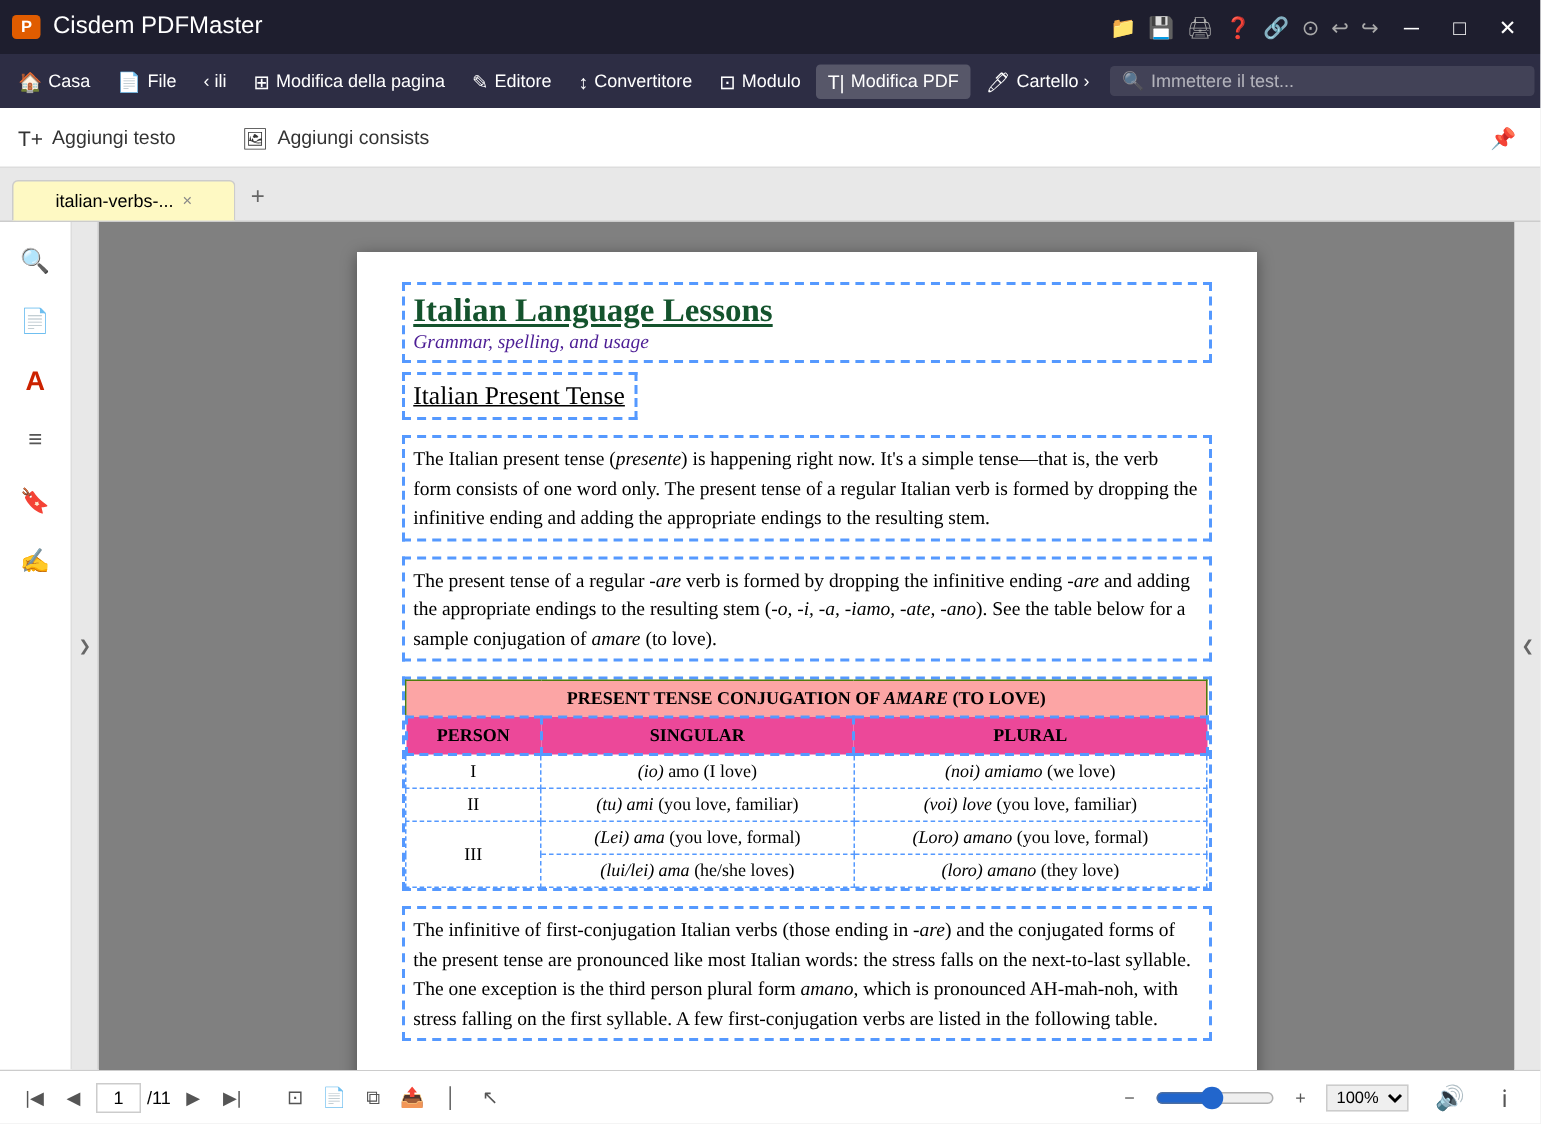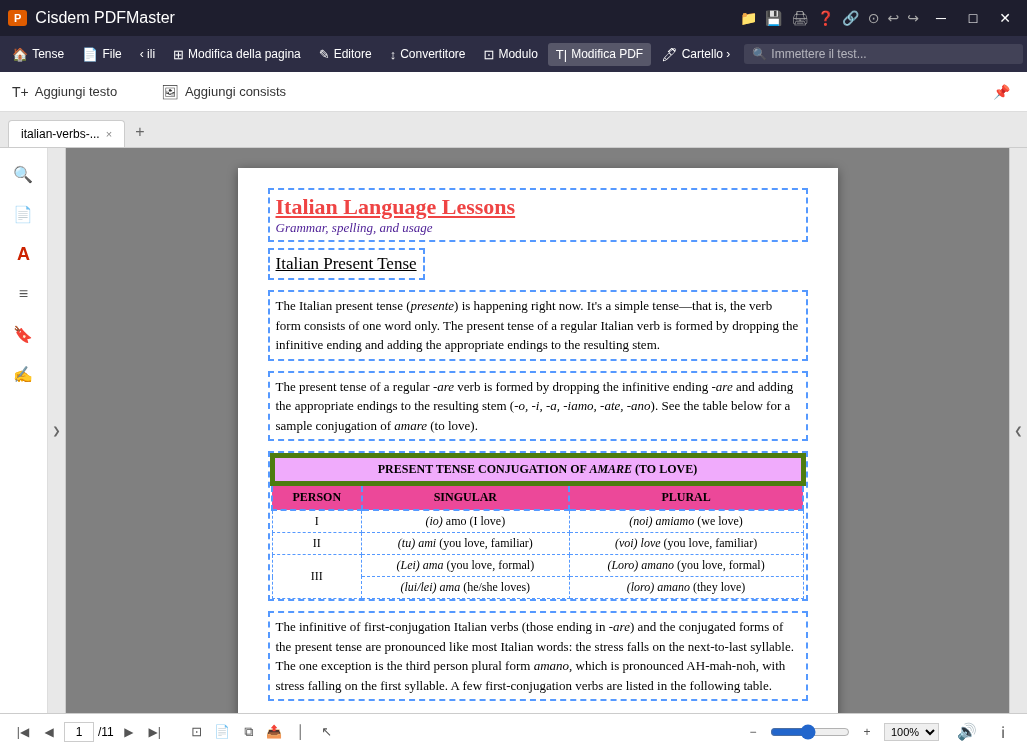--- a/index.html
+++ b/index.html
@@ -92,24 +92,24 @@
     
     .tab-bar {
       background: #e8e8e8;
       height: 36px;
       display: flex;
       align-items: flex-end;
       padding: 0 8px;
       border-bottom: 1px solid #ccc;
     }
     .tab {
-      background: #ffffff;
+      background: #fef9c3;
       border: 1px solid #ccc;
       border-bottom: none;
-      padding: 6px 12px;
+      padding: 6px 28px;
       font-size: 12px;
       display: flex;
       align-items: center;
       gap: 6px;
       cursor: pointer;
       border-radius: 4px 4px 0 0;
     }
     .tab-close { color: #888; font-size: 11px; }
     .tab-add {
       padding: 6px 10px;
@@ -201,21 +201,21 @@
       padding: 4px 6px;
       margin-bottom: 8px;
     }
 
     
     .pdf-title {
       font-size: 22px;
       font-weight: bold;
       text-decoration: underline;
       font-family: 'Times New Roman', serif;
-      color: #ef4444;
+      color: #14532d;
     }
     .pdf-subtitle {
       font-size: 13px;
       font-style: italic;
       font-family: 'Times New Roman', serif;
       color: #4c1d95;
     }
     .pdf-h2 {
       font-size: 17px;
       font-weight: normal;
@@ -232,22 +232,22 @@
     .pdf-body em { font-style: italic; }
 
     
     .conj-table {
       border-collapse: collapse;
       width: 100%;
       font-family: 'Times New Roman', serif;
       font-size: 12px;
     }
     .conj-table th {
-      border: 5px solid #4d7c0f;
-      background: #f0abfc;
+      border: 1px solid #4d7c0f;
+      background: #fca5a5;
       padding: 4px 8px;
       text-align: center;
       font-weight: bold;
     }
     .conj-table td {
       border: 1px dashed #5599ff;
       padding: 3px 8px;
       text-align: center;
       vertical-align: middle;
     }
@@ -324,21 +324,21 @@
   <div class="title-bar-icons">
     <div class="title-bar-btn">─</div>
     <div class="title-bar-btn">□</div>
     <div class="title-bar-btn close">✕</div>
   </div>
 </div>
 
 <div class="menu-bar">
   <div class="menu-item">
     <span class="menu-icon">🏠</span>
-    <span>Tense</span>
+    <span>Casa</span>
   </div>
   <div class="menu-item">
     <span class="menu-icon">📄</span>
     <span>File</span>
   </div>
   <div class="menu-item">
     <span>‹ ili</span>
   </div>
   <div class="menu-item">
     <span class="menu-icon">⊞</span>

